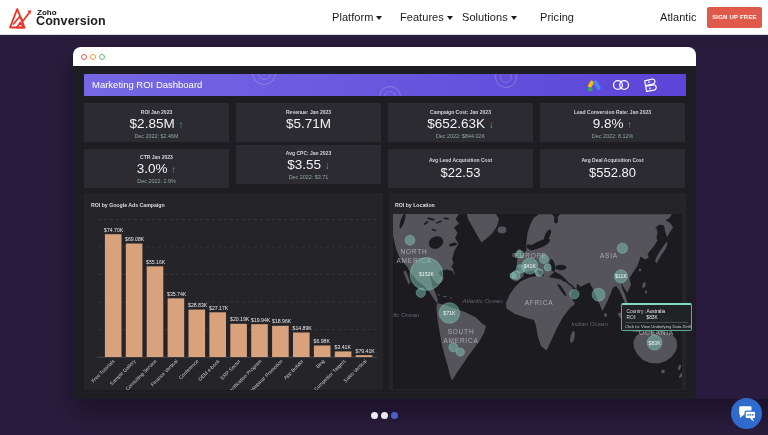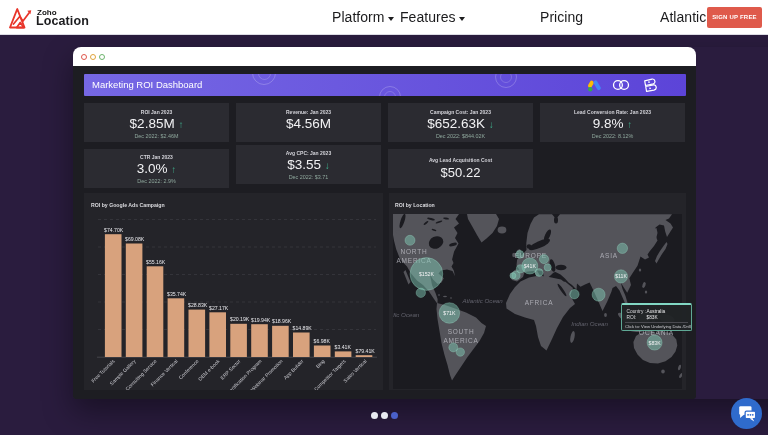--- a/index.html
+++ b/index.html
@@ -2,21 +2,21 @@
 <html><head>
 <meta charset="utf-8">
 <style>
   * { margin:0; padding:0; box-sizing:border-box; }
   html,body { width:768px; height:435px; overflow:hidden; }
   body { background:#2a1c3e; font-family:"Liberation Sans", sans-serif; position:relative; }
   .abs { position:absolute; }
 
   
   #nav { position:absolute; left:0; top:0; width:768px; height:35px; background:#fff; border-bottom:1px solid #dcdce4; z-index:5; }
-  .navitem { position:absolute; top:0; height:28px; line-height:35px; font-size:14px; font-weight:400; color:#1b1b1d; letter-spacing:0.05px; }
+  .navitem { position:absolute; top:0; height:28px; line-height:35px; font-size:11px; font-weight:400; color:#1b1b1d; letter-spacing:0.05px; }
   .caret { display:inline-block; width:0; height:0; border-left:3px solid transparent; border-right:3px solid transparent; border-top:4px solid #1d1d1f; margin-left:3px; vertical-align:1px; }
   #signup { position:absolute; left:707px; top:7px; width:55px; height:21px; background:#df5a4b; border-radius:2px; color:#fff; font-size:6px; font-weight:700; text-align:center; line-height:21px; letter-spacing:0.2px; }
   #logoz { position:absolute; left:37px; top:8px; font-size:8px; font-weight:700; color:#111; }
   #logoa { position:absolute; left:36px; top:14px; font-size:12.5px; font-weight:700; color:#1c1c1e; letter-spacing:0.1px; }
 
   
   #card { position:absolute; left:73px; top:46.5px; width:737px; height:352px; border-radius:8px 8px 3px 3px; box-shadow:0 12px 30px rgba(0,0,0,0.4); }
   #chrome { position:absolute; left:0; top:0; width:623px; height:19.5px; background:#fff; border-radius:8px 8px 0 0; }
   .dot { position:absolute; top:7.2px; width:6px; height:6px; border-radius:50%; background:#fff; }
   #cardbody { position:absolute; left:0; top:19.5px; width:623px; height:332.5px; background:#1d1d22; border-radius:0 0 3px 3px; }
@@ -57,23 +57,24 @@
 <body>
 
 <div id="nav">
   <svg class="abs" style="left:8px;top:7px" width="26" height="22" viewBox="0 0 100 88">
     <path d="M35 8 L6 82 L64 82 Z" fill="none" stroke="#e8352a" stroke-width="7.5" stroke-linejoin="round"></path>
     <path d="M20 68 L45 38 L58 56 L82 24" fill="none" stroke="#e8352a" stroke-width="7" stroke-linejoin="round" stroke-linecap="round"></path>
     <path d="M75 15 L91 13 L87.5 29 Z" fill="#e8352a"></path>
     <path d="M33 82 L47 62 L61 82 Z" fill="none" stroke="#e8352a" stroke-width="7" stroke-linejoin="round"></path>
   </svg>
   <div id="logoz">Zoho</div>
-  <div id="logoa">Location</div>
+  <div id="logoa">Conversion</div>
   <span class="navitem" style="left:332px">Platform<span class="caret"></span></span>
   <span class="navitem" style="left:400px">Features<span class="caret"></span></span>
+  <span class="navitem" style="left:462px">Solutions<span class="caret"></span></span>
   <span class="navitem" style="left:540px">Pricing</span>
   <span class="navitem" style="left:660px">Atlantic</span>
   <div id="signup">SIGN UP FREE</div>
 </div>
 
 <div id="card">
   <div id="chrome">
     <span class="dot" style="left:8.1px;border:1px solid #df574d"></span>
     <span class="dot" style="left:17.1px;border:1px solid #dfa43c"></span>
     <span class="dot" style="left:26px;border:1px solid #6db46d"></span>
@@ -110,21 +111,21 @@
     </svg>
   </div>
 
   <div class="tile" style="left:11px;top:56.5px">
     <div class="tlabel">ROI Jan 2023</div>
     <div class="tval">$2.85M <span class="arr">↑</span></div>
     <div class="tsub">Dec 2022: $2.46M</div>
   </div>
   <div class="tile" style="left:163px;top:56.5px">
     <div class="tlabel">Revenue: Jan 2023</div>
-    <div class="tval">$4.56M</div>
+    <div class="tval">$5.71M</div>
   </div>
   <div class="tile" style="left:315px;top:56.5px">
     <div class="tlabel">Campaign Cost: Jan 2023</div>
     <div class="tval">$652.63K <span class="arr">↓</span></div>
     <div class="tsub">Dec 2022: $844.02K</div>
   </div>
   <div class="tile" style="left:467px;top:56.5px">
     <div class="tlabel">Lead Conversion Rate: Jan 2023</div>
     <div class="tval">9.8% <span class="arr">↑</span></div>
     <div class="tsub">Dec 2022: 8.12%</div>
@@ -135,21 +136,25 @@
     <div class="tval">3.0% <span class="arr">↑</span></div>
     <div class="tsub">Dec 2022: 2.9%</div>
   </div>
   <div class="tile" style="left:163px;top:98px">
     <div class="tlabel">Avg CPC: Jan 2023</div>
     <div class="tval">$3.55 <span class="arr">↓</span></div>
     <div class="tsub">Dec 2022: $3.71</div>
   </div>
   <div class="tile tile2" style="left:315px;top:102px">
     <div class="tlabel">Avg Lead Acquisition Cost</div>
-    <div class="tval">$50.22</div>
+    <div class="tval">$22.53</div>
+  </div>
+  <div class="tile tile2" style="left:467px;top:102px">
+    <div class="tlabel">Avg Deal Acquisition Cost</div>
+    <div class="tval">$552.80</div>
   </div>
 
   <div id="barpanel">
     <svg width="299" height="197" viewBox="0 0 299 197">
       <text x="7" y="14" font-size="5.2" font-weight="bold" fill="#dcdce0">ROI by Google Ads Campaign</text>
       <g stroke="#3c3c42" stroke-dasharray="3,3" stroke-width="0.7">
         <line x1="14" y1="26.5" x2="292" y2="26.5"></line>
         <line x1="14" y1="54" x2="292" y2="54"></line>
         <line x1="14" y1="81.5" x2="292" y2="81.5"></line>
         <line x1="14" y1="109" x2="292" y2="109"></line>

